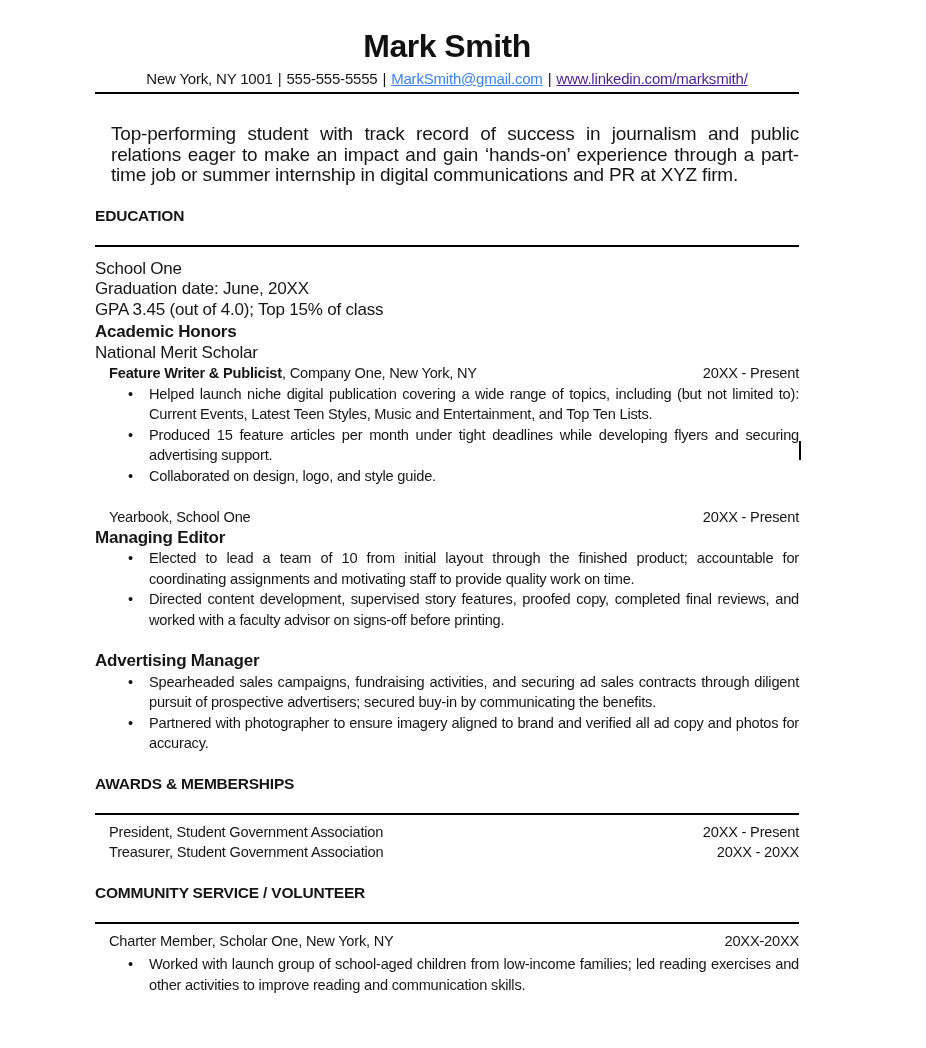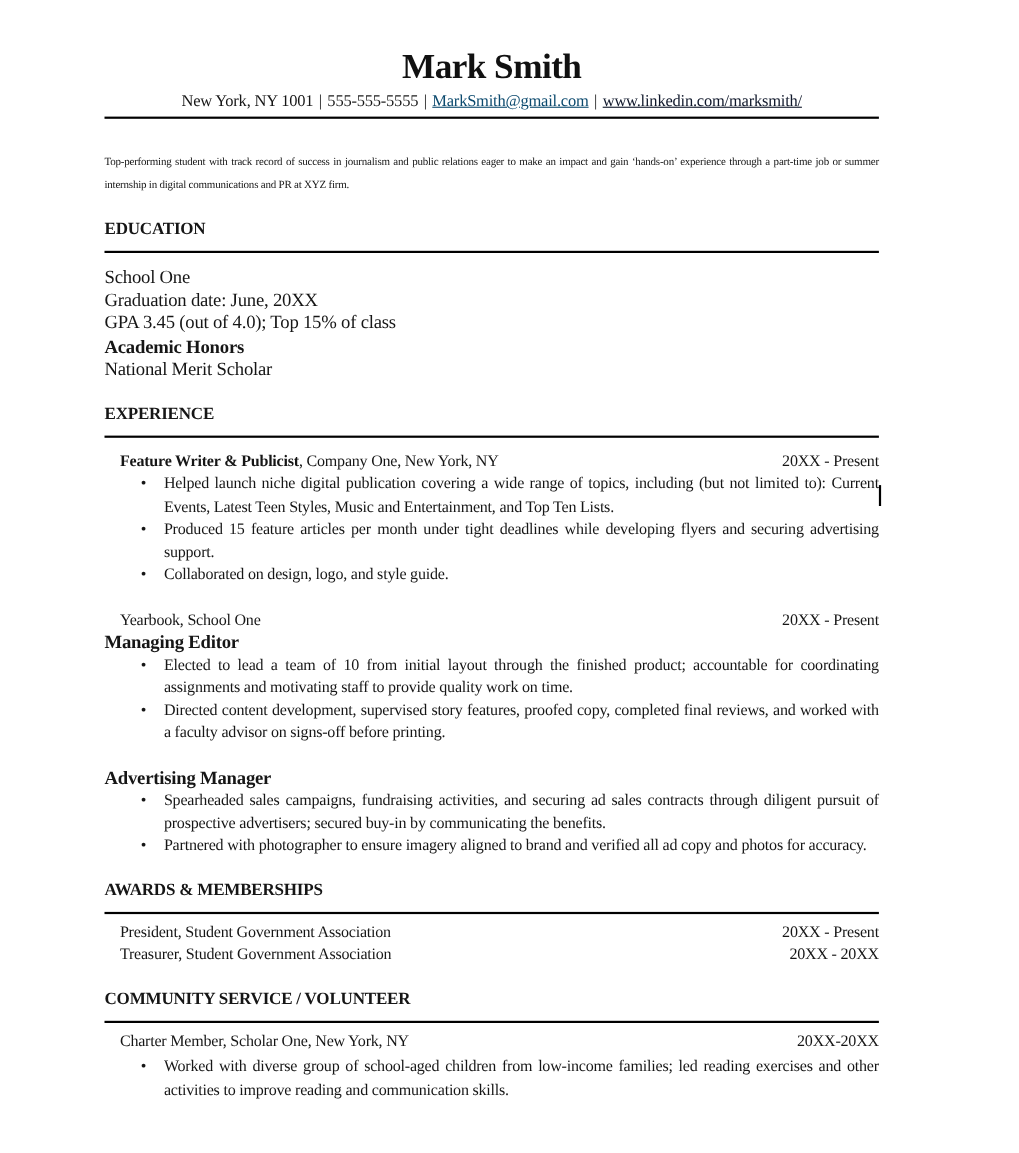--- a/index.html
+++ b/index.html
@@ -8,64 +8,63 @@
     width: 926px;
     height: 1048px;
     background: #ffffff;
     font-family: "Liberation Sans", sans-serif;
     color: #161616;
     overflow: hidden;
   }
   .content {
     position: absolute;
     left: 95px;
-    top: 14px;
+    top: 0;
     width: 704px;
-    font-family: Liberation Serif, serif;
   }
   .name {
     margin: 28px 0 0 0;
     font-size: 32px;
     line-height: 36px;
     font-weight: bold;
     text-align: center;
     letter-spacing: -0.5px;
     color: #111;
   }
   .contact {
     margin-top: 5px;
     text-align: center;
     font-size: 15px;
     line-height: 19px;
     letter-spacing: -0.2px;
     white-space: nowrap;
   }
   .sep { margin: 0 5px; }
   a.link { text-decoration: underline; cursor: pointer; }
-  a.link.email { color: #0c4a6e; }
-  a.link.web { color: #0f172a; }
+  a.link.email { color: #3b82f6; }
+  a.link.web { color: #4c1d95; }
   .rule {
     margin-top: 4px;
     border-top: 2px solid #000;
     height: 0;
   }
   .summary {
-    margin: 30px 0 0 0;
-    font-size: 10px;
+    margin: 30px 0 0 16px;
+    font-size: 19px;
     line-height: 20.5px;
     letter-spacing: -0.2px;
     text-align: justify;
   }
   h2.section {
     margin: 21px 0 12px 0;
     font-size: 15.5px;
     line-height: 17px;
     font-weight: bold;
     letter-spacing: -0.2px;
-    padding-bottom: 11px;
+    padding-bottom: 21px;
     border-bottom: 2px solid #000;
   }
   h2.section.tight { margin-bottom: 7px; }
   .line {
     font-size: 17px;
     line-height: 20.5px;
     letter-spacing: -0.2px;
   }
   .bold { font-weight: bold; }
   .gap { margin-top: 2px; }
@@ -126,21 +125,20 @@
 
     <p class="summary">Top-performing student with track record of success in journalism and public relations eager to make an impact and gain ‘hands-on’ experience through a part-time job or summer internship in digital communications and PR at XYZ firm.</p>
 
     <h2 class="section">EDUCATION</h2>
     <div class="line">School One</div>
     <div class="line">Graduation date: June, 20XX</div>
     <div class="line">GPA 3.45 (out of 4.0); Top 15% of class</div>
     <div class="line bold gap">Academic Honors</div>
     <div class="line">National Merit Scholar</div>
 
-    <h2 class="section">EXPERIENCE</h2>
 
     <div class="row">
       <div><span class="bold">Feature Writer &amp; Publicist</span><span>, Company One, New York, NY</span></div>
       <div class="date">20XX - Present</div>
     </div>
     <ul class="bullets">
       <li>
           <span class="marker">•</span>
           <span class="btext">Helped launch niche digital publication covering a wide range of topics, including (but not limited to): Current Events, Latest Teen Styles, Music and Entertainment, and Top Ten Lists.</span>
         </li>
@@ -193,20 +191,20 @@
     </div>
 
     <h2 class="section tight">COMMUNITY SERVICE / VOLUNTEER</h2>
     <div class="row">
       <div>Charter Member, Scholar One, New York, NY</div>
       <div class="date">20XX-20XX</div>
     </div>
     <ul class="bullets" style="margin-top:3px;">
       <li>
           <span class="marker">•</span>
-          <span class="btext">Worked with diverse group of school-aged children from low-income families; led reading exercises and other activities to improve reading and communication skills.</span>
+          <span class="btext">Worked with launch group of school-aged children from low-income families; led reading exercises and other activities to improve reading and communication skills.</span>
         </li>
     </ul>
 
   </div>
 
   <div class="cursor"></div>
 </div>
 
 </body></html>

